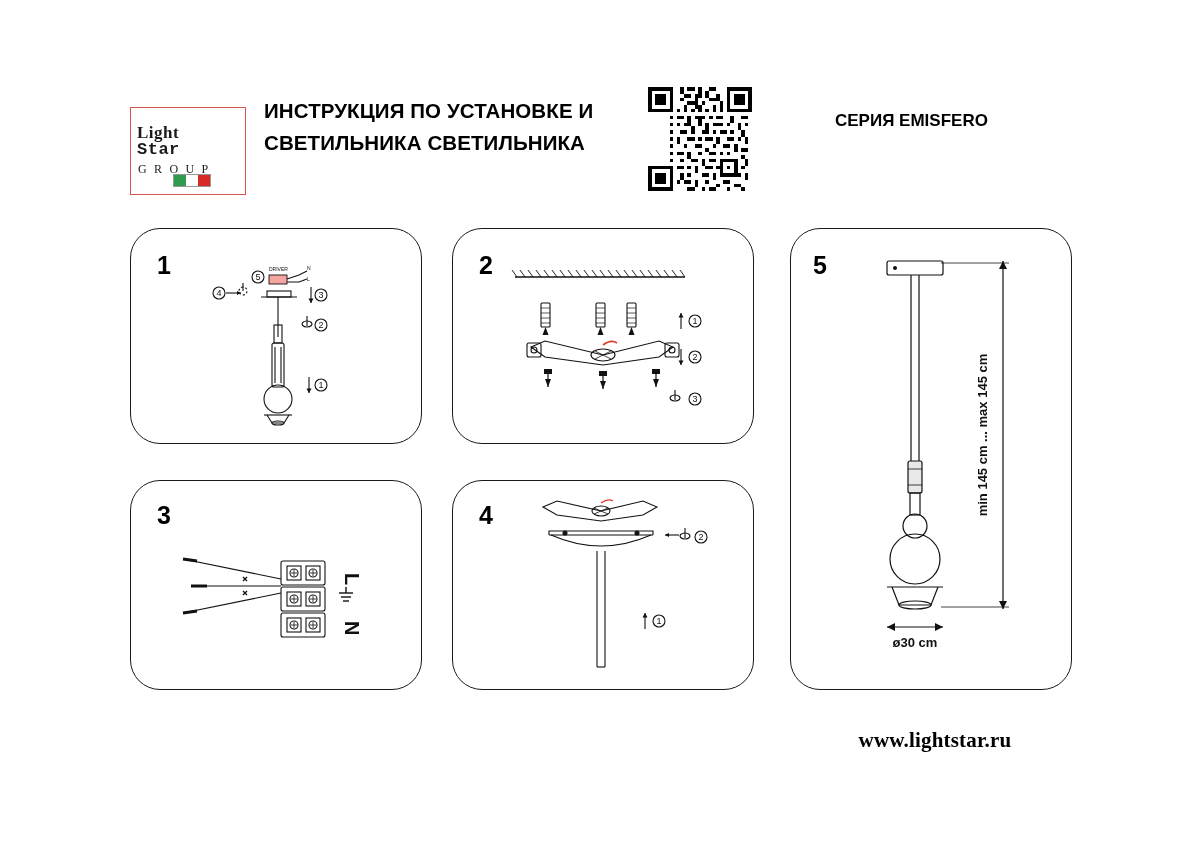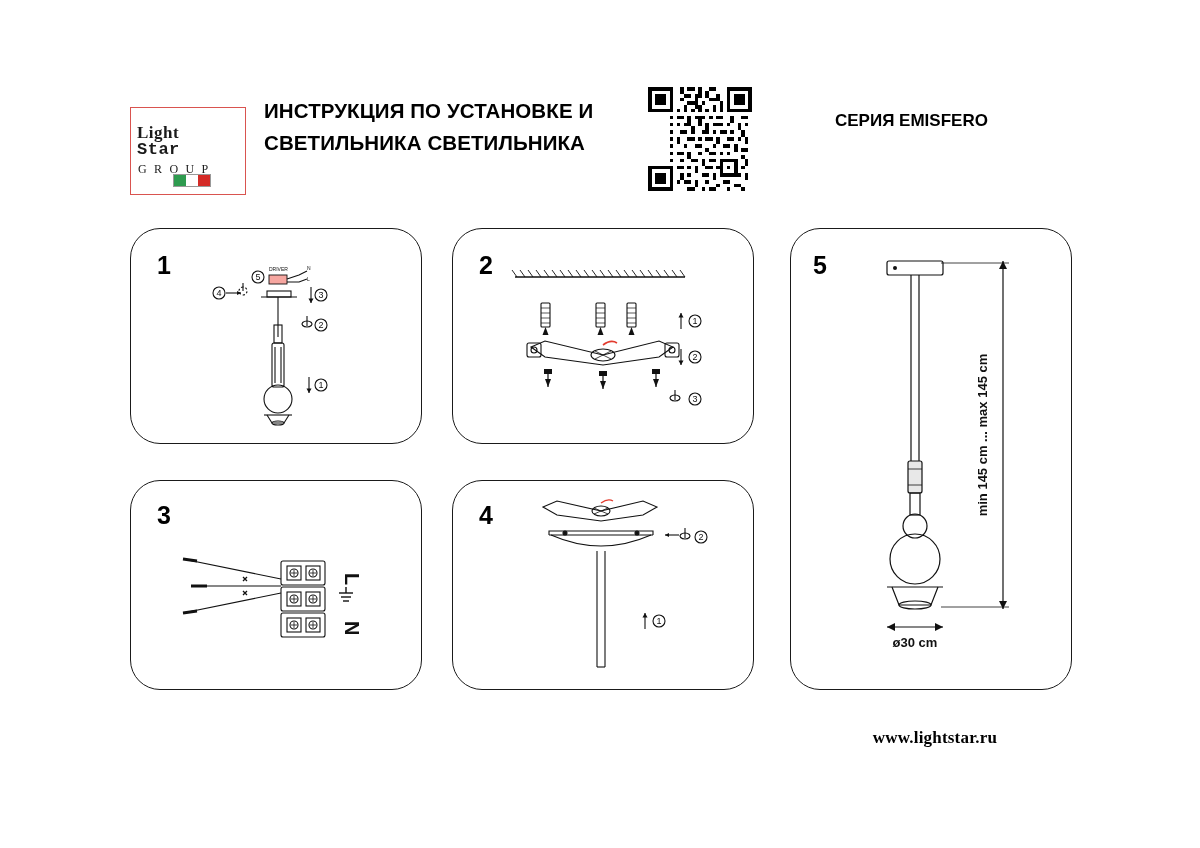--- a/index.html
+++ b/index.html
@@ -154,21 +154,21 @@
   
   .footer {
     position: absolute;
     left: 790px;
     top: 728px;
     width: 290px;
     text-align: center;
   }
   .site {
     font-family: "Liberation Serif", serif;
-    font-size: 17px;
+    font-size: 21px;
     font-weight: bold;
     letter-spacing: 0.2px;
   }
 </style>
 </head>
 <body>
 
 <div class="page">
 
   <div class="header">

